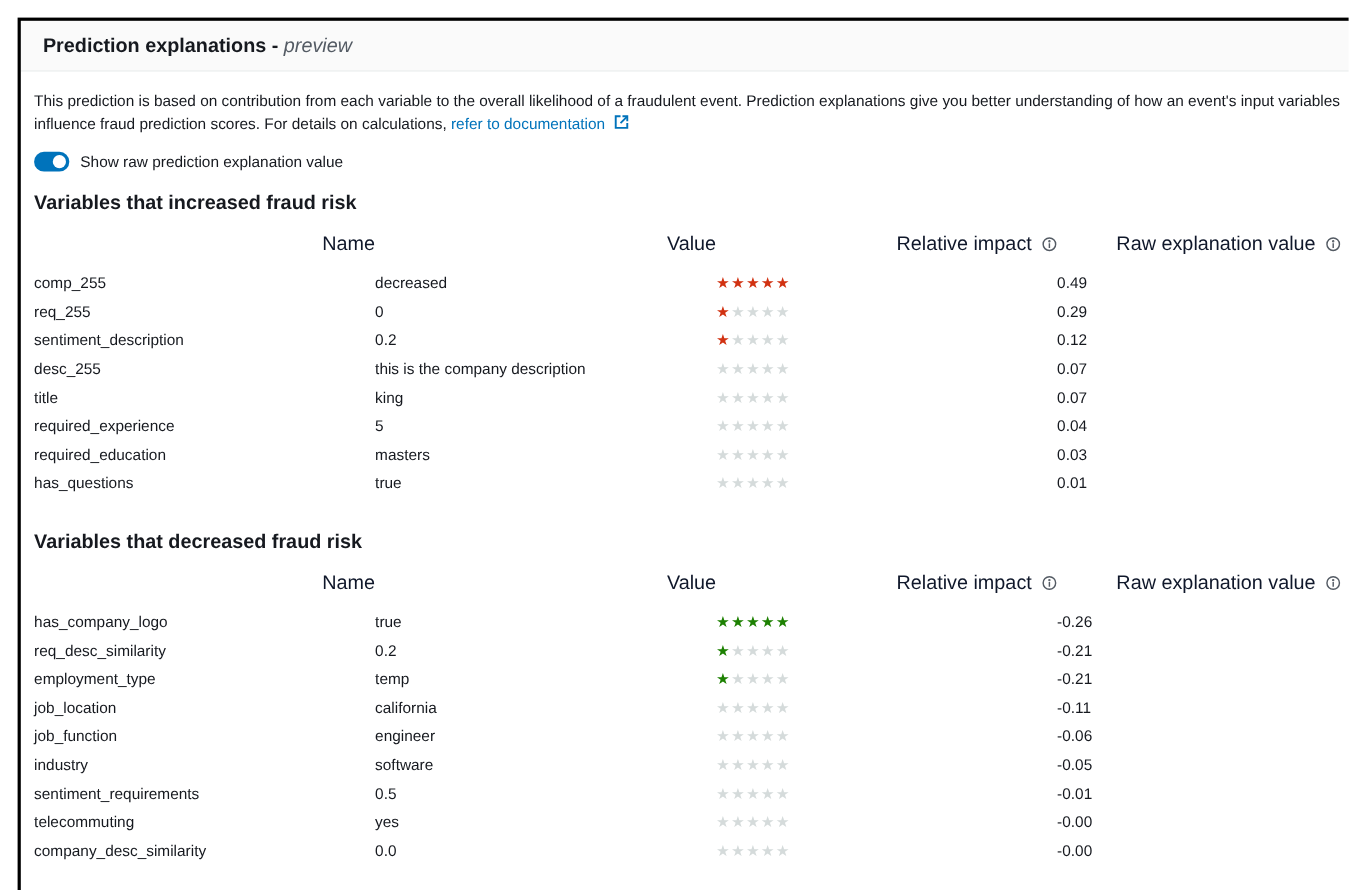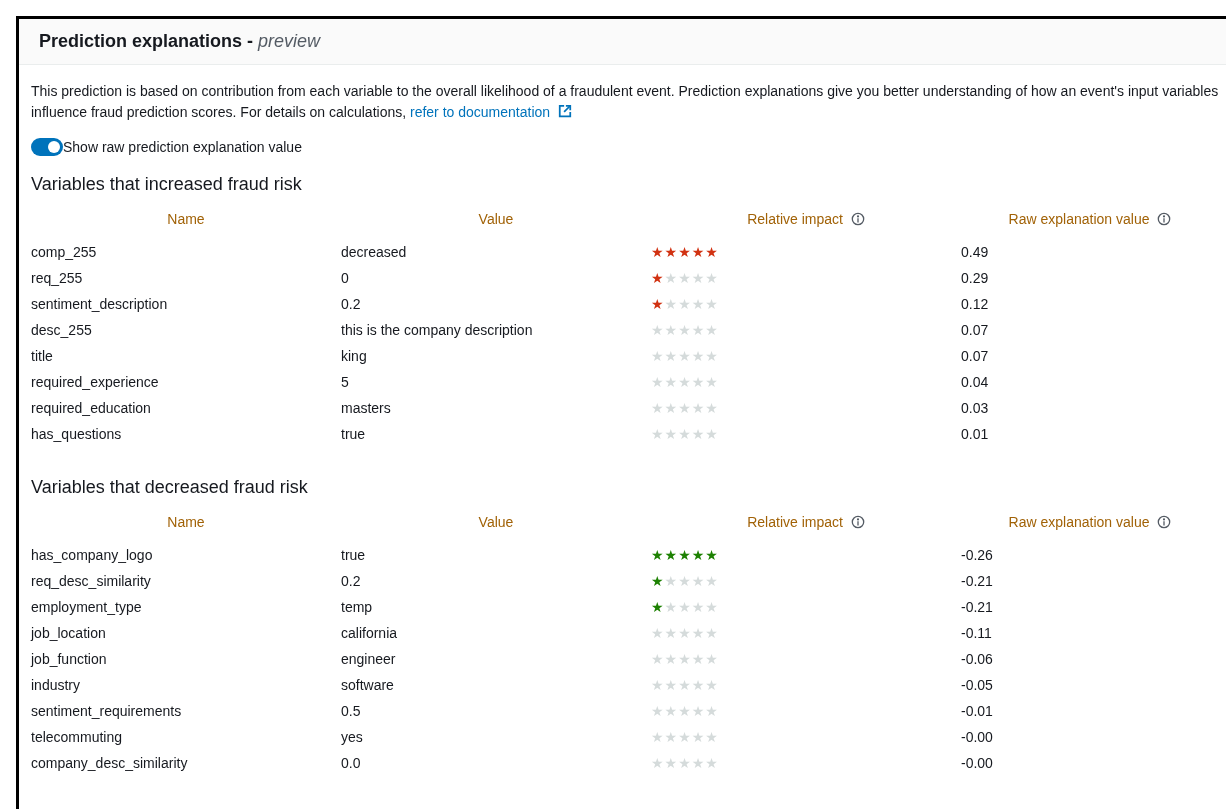--- a/index.html
+++ b/index.html
@@ -47,20 +47,21 @@
     color: #0073bb;
     text-decoration: none;
   }
   .intro a .ext-icon {
     margin-left: 4px;
     vertical-align: -1px;
   }
   .toggle-row {
     display: flex;
     align-items: center;
+    gap: 10px;
     margin-bottom: 18px;
   }
   .toggle {
     width: 32px;
     height: 18px;
     border-radius: 9px;
     background: #0073bb;
     position: relative;
     cursor: pointer;
     flex: 0 0 auto;
@@ -74,34 +75,34 @@
     border-radius: 50%;
     top: 3px;
     left: 17px;
   }
   .toggle-label {
     font-size: 14px;
     color: #16191f;
   }
   h2.section-title {
     font-size: 18px;
-    font-weight: 400;
+    font-weight: 700;
     margin: 0 0 10px 0;
     color: #16191f;
   }
   .tbl {
     width: 100%;
     border-collapse: collapse;
     table-layout: fixed;
   }
   .tbl th {
-    text-align: center;
+    text-align: right;
     font-weight: 400;
-    font-size: 14px;
-    color: #a16207;
+    font-size: 18px;
+    color: #0f172a;
     padding: 6px 0 12px 0;
     border: none;
   }
   .tbl td {
     font-size: 14px;
     color: #16191f;
     padding: 5px 0;
     border: none;
   }
   .col-name   { width: 310px; }

